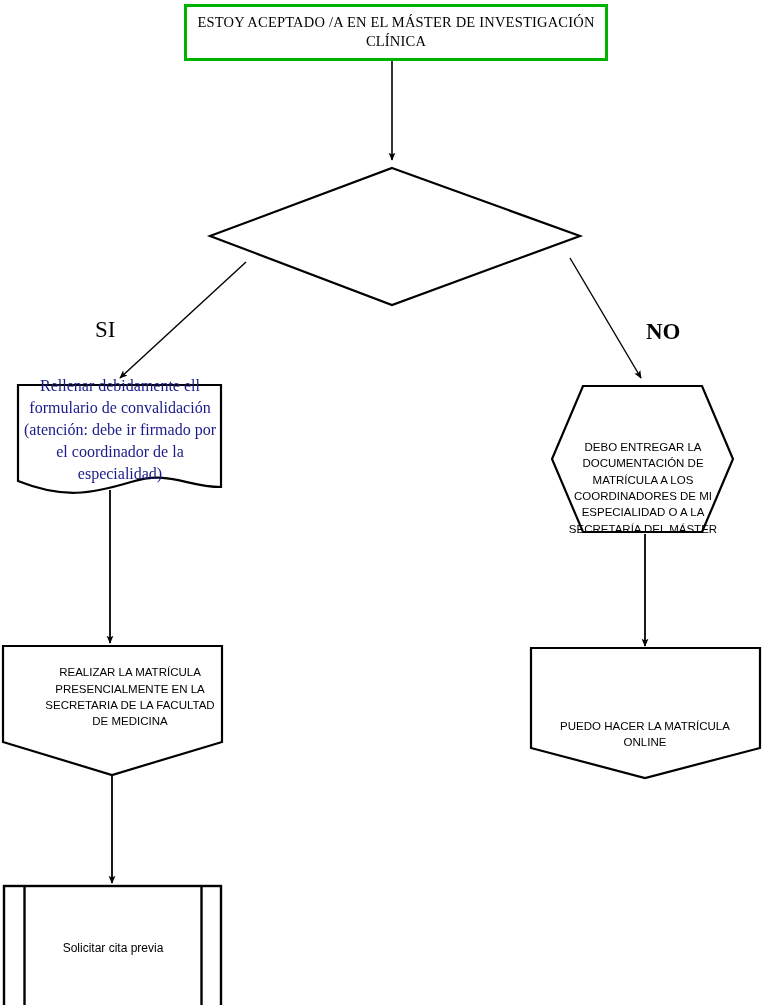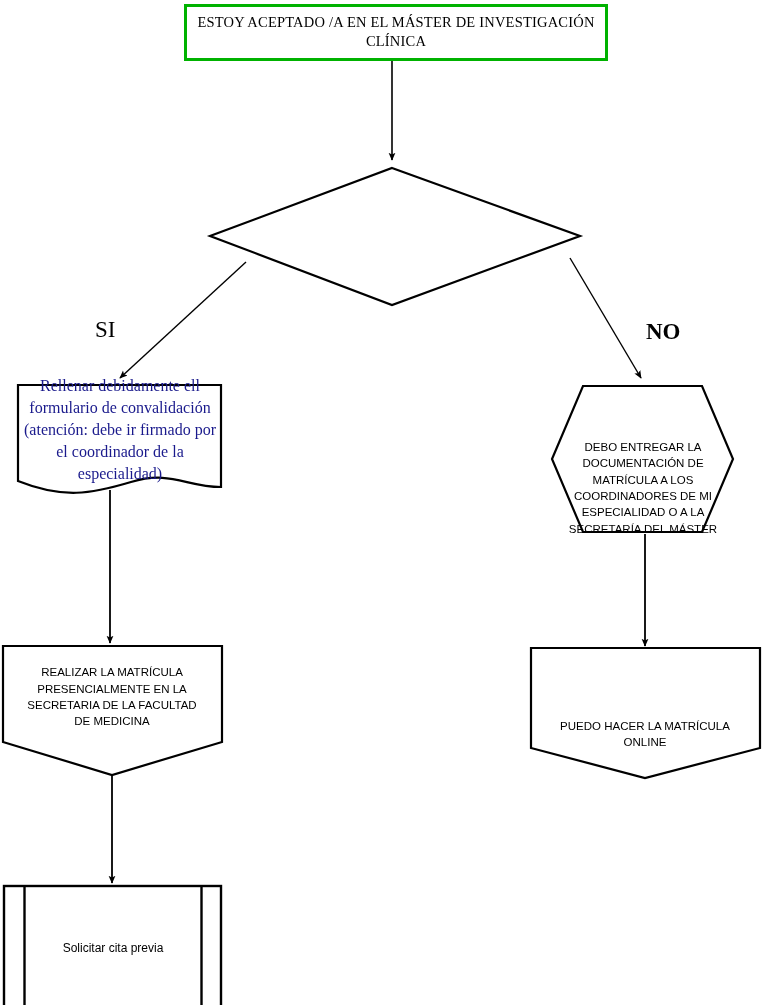--- a/index.html
+++ b/index.html
@@ -125,21 +125,21 @@
 (atención: debe ir firmado por
 el coordinador de la especialidad)</div>
 
   <div class="node-text t-sans" style="left:563px; top:408px; width:160px; height:104px;margin-top:28px;">DEBO ENTREGAR LA
 DOCUMENTACIÓN DE
 MATRÍCULA A LOS
 COORDINADORES DE MI
 ESPECIALIDAD O A LA
 SECRETARÍA DEL MÁSTER</div>
 
-  <div class="node-text t-sans" style="left:6px; top:661px; width:212px; height:72px;">REALIZAR LA MATRÍCULA
+  <div class="node-text t-sans" style="left:24px; top:661px; width:212px; height:72px;">REALIZAR LA MATRÍCULA
 PRESENCIALMENTE EN LA
 SECRETARIA DE LA FACULTAD
 DE MEDICINA</div>
 
   <div class="node-text t-sans" style="left:535px; top:674px; width:220px; height:40px;margin-top:40px;">PUEDO HACER LA MATRÍCULA
 ONLINE</div>
 
   <div class="node-text t-sans-sm" style="left:27px; top:886px; width:172px; height:125px;">Solicitar cita previa</div>
 
 </div>

